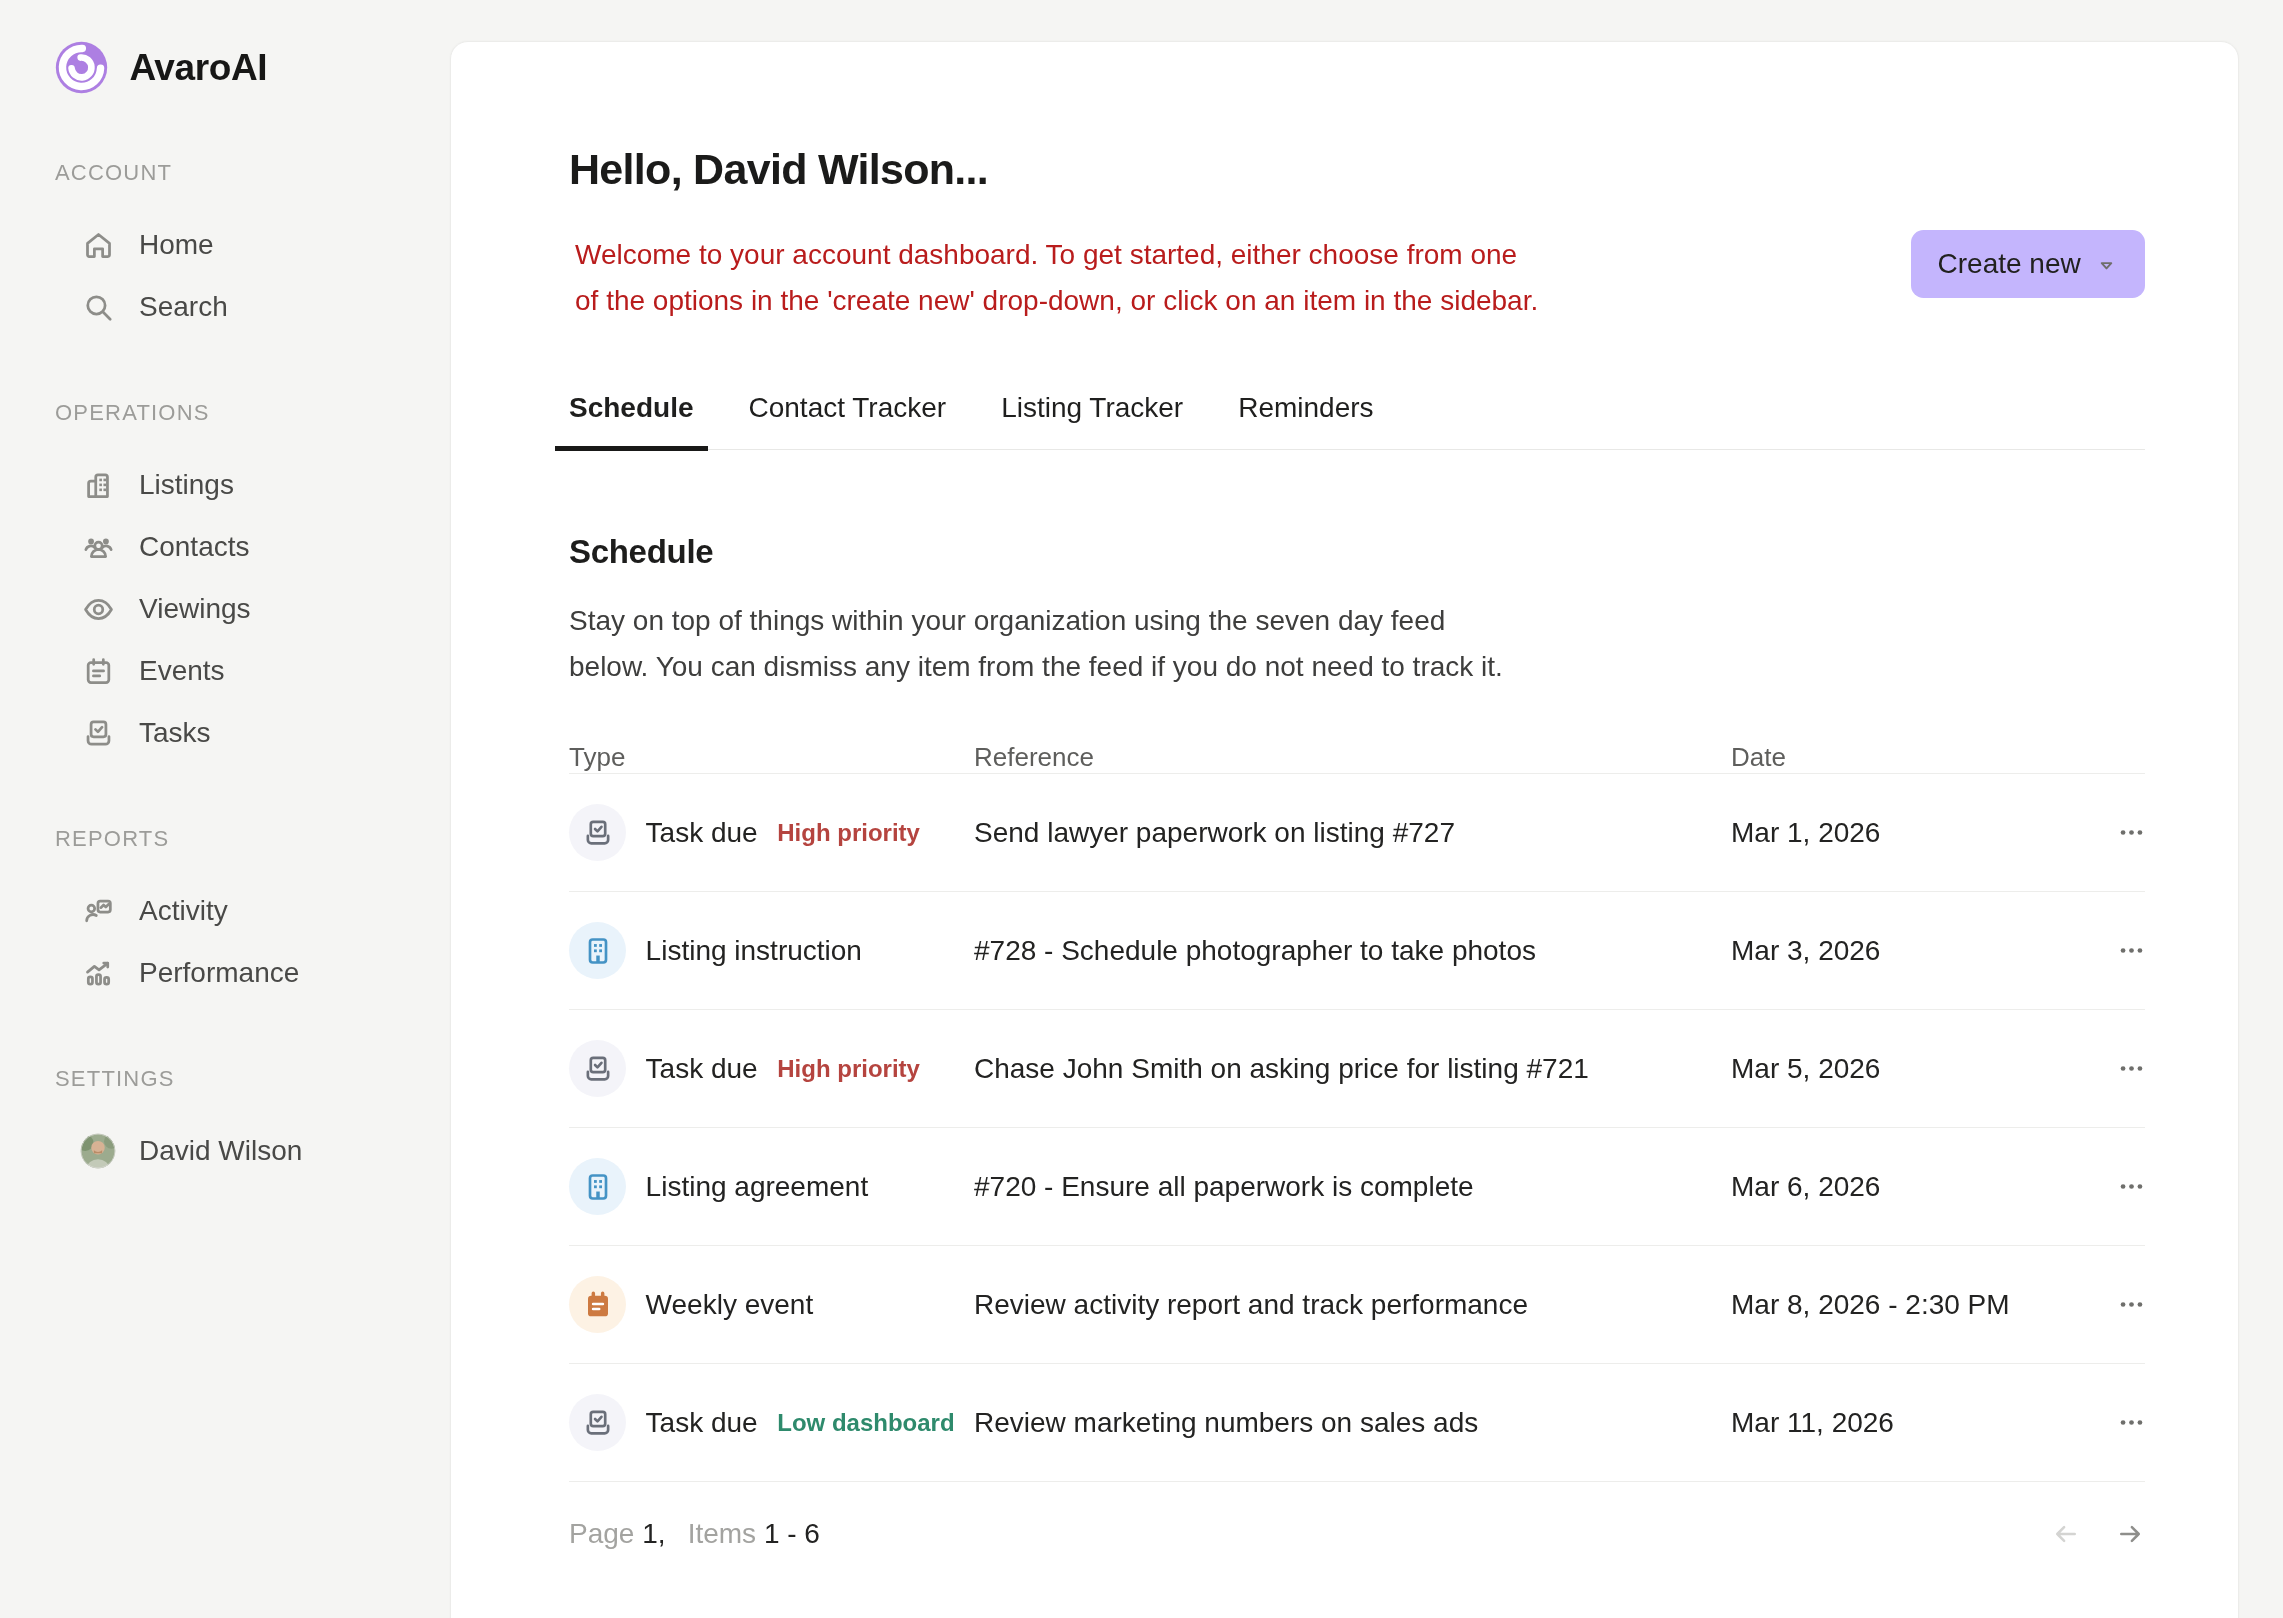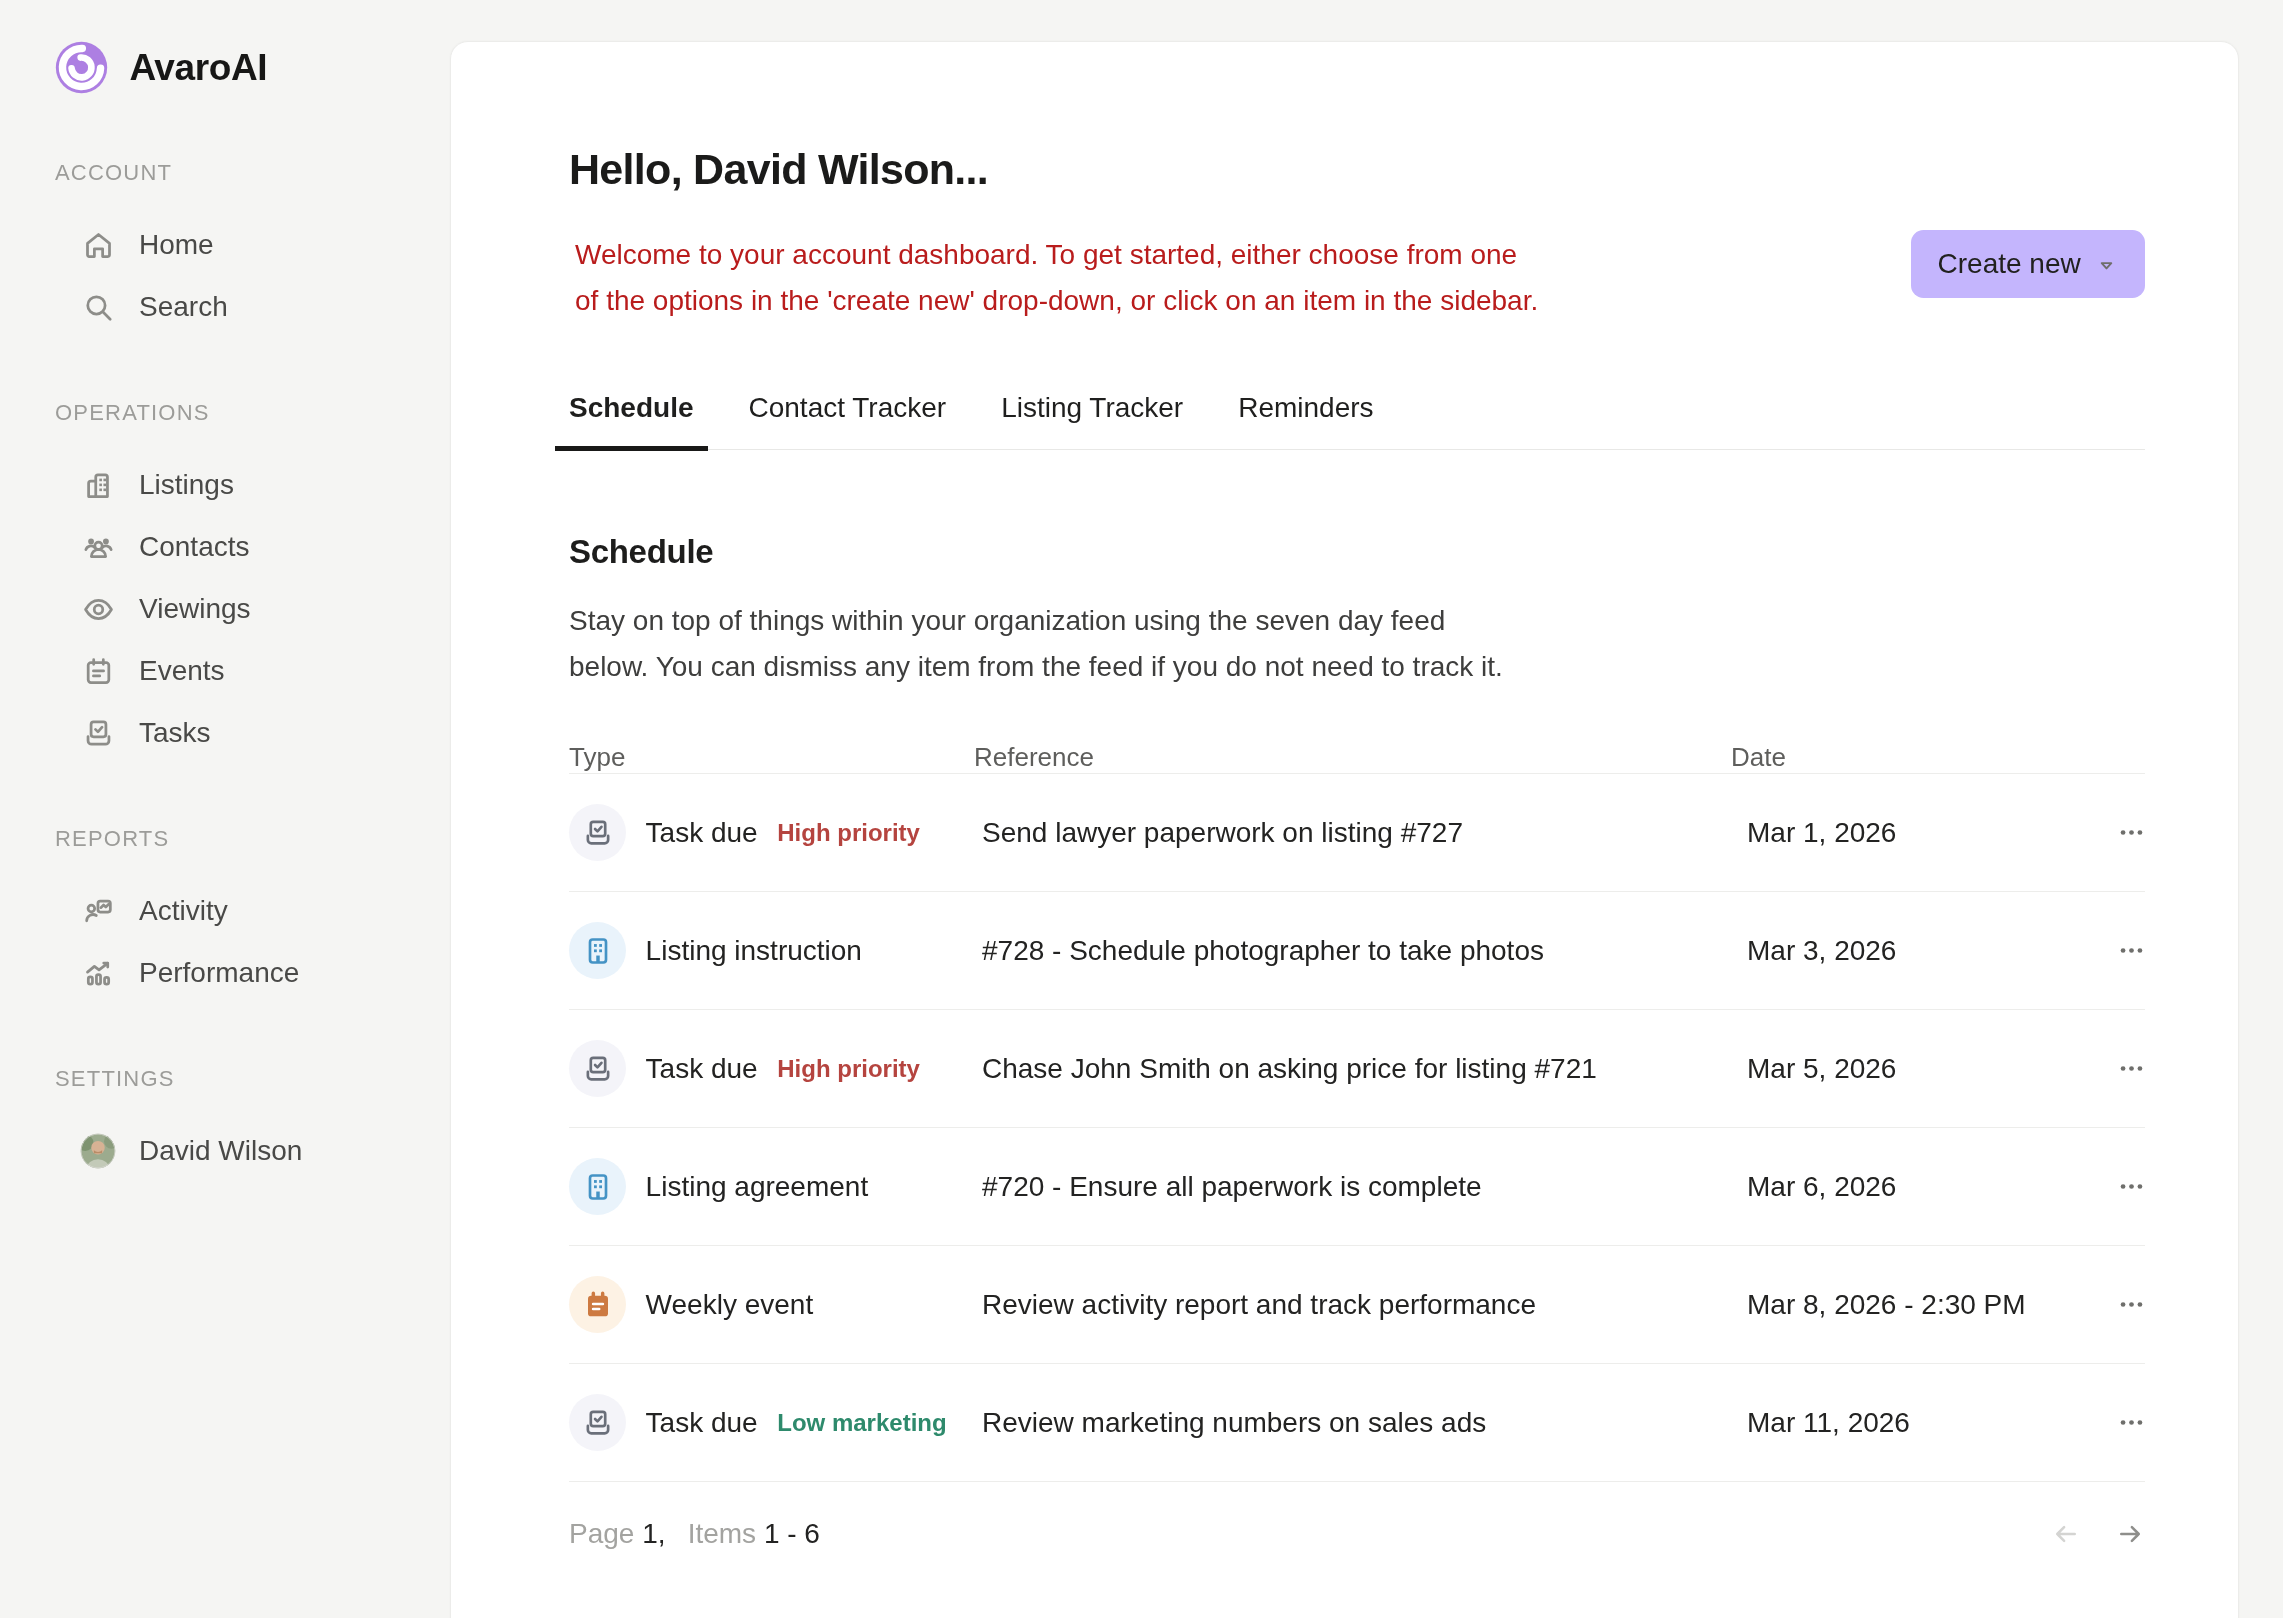--- a/index.html
+++ b/index.html
@@ -33,21 +33,21 @@
   .create-btn .chev svg{width:23px;height:23px;color:#6e6e6b;display:block;margin-top:4.5px;}
   .tabs{display:flex;gap:55px;border-bottom:1.8px solid #e8e8e6;}
   .tab{position:relative;font-size:28px;color:#1f1f1e;padding-bottom:25px;cursor:pointer;white-space:nowrap;}
   .tab.active{font-weight:700;}
   .tab.active::after{content:"";position:absolute;left:-14.3px;right:-14.3px;bottom:-1.8px;height:4.5px;background:#191918;}
   h2{margin:82px 0 0;font-size:33px;line-height:39px;font-weight:700;letter-spacing:-0.3px;color:#1d1d1c;}
   .desc{margin:27px 0 0;font-size:28px;line-height:46px;color:#3e3e3d;white-space:pre-line;}
   .table{margin-top:52px;}
   .thead,.trow{display:grid;grid-template-columns:405px 757px 1fr 62px;}
   .thead{font-size:26px;color:#5e5e5c;border-bottom:0.9px solid #ededeb;}
-  .trow{align-items:center;height:117px;border-bottom:0.9px solid #ededeb;gap:8px;}
+  .trow{align-items:center;height:117px;border-bottom:0.9px solid #ededeb;}
   .type-cell{display:flex;align-items:center;gap:19.6px;}
   .icon-chip{width:57px;height:57px;border-radius:50%;display:flex;align-items:center;justify-content:center;flex:0 0 auto;}
   .icon-chip svg{width:32px;height:32px;display:block;}
   .chip-task{background:#f4f4f9;color:#6a6f7a;}
   .chip-listing{background:#e9f3fb;color:#4493c5;}
   .chip-event{background:#fdf2e4;color:#cd7a41;}
   .type-label{font-size:28px;color:#232322;white-space:nowrap;}
   .priority{font-size:24px;font-weight:600;white-space:nowrap;}
   .priority.high{color:#b5443f;}
   .priority.low{color:#2e8a6c;}
@@ -363,21 +363,21 @@
           <div class="trow">
             <div class="type-cell">
               <span class="icon-chip chip-task">
                 <svg viewBox="0 0 24 24">
                   <rect stroke="currentColor" stroke-width="2" stroke-linecap="round" stroke-linejoin="round" fill="none" x="6.6" y="3.6" width="10.8" height="10.8" rx="1.8"></rect>
                   <path stroke="currentColor" stroke-width="2" stroke-linecap="round" stroke-linejoin="round" fill="none" d="M9.8 9 l1.8 1.8 L14.6 7.4"></path>
                   <path stroke="currentColor" stroke-width="2" stroke-linecap="round" stroke-linejoin="round" fill="none" d="M4.4 14.2 v3 a2.6 2.6 0 0 0 2.6 2.6 h10 a2.6 2.6 0 0 0 2.6 -2.6 v-3"></path>
                 </svg>
               </span>
               <span class="type-label">Task due</span>
-              <span class="priority low">Low marketing</span>
+              <span class="priority low">Low dashboard</span>
             </div>
             <div class="ref-cell">Review marketing numbers on sales ads</div>
             <div class="date-cell">Mar 11, 2026</div>
             <div class="dots-cell">
               <svg viewBox="0 0 24 24">
                 <circle cx="4.5" cy="12" r="2.1" fill="currentColor"></circle>
                 <circle cx="12" cy="12" r="2.1" fill="currentColor"></circle>
                 <circle cx="19.5" cy="12" r="2.1" fill="currentColor"></circle>
               </svg>
             </div>

